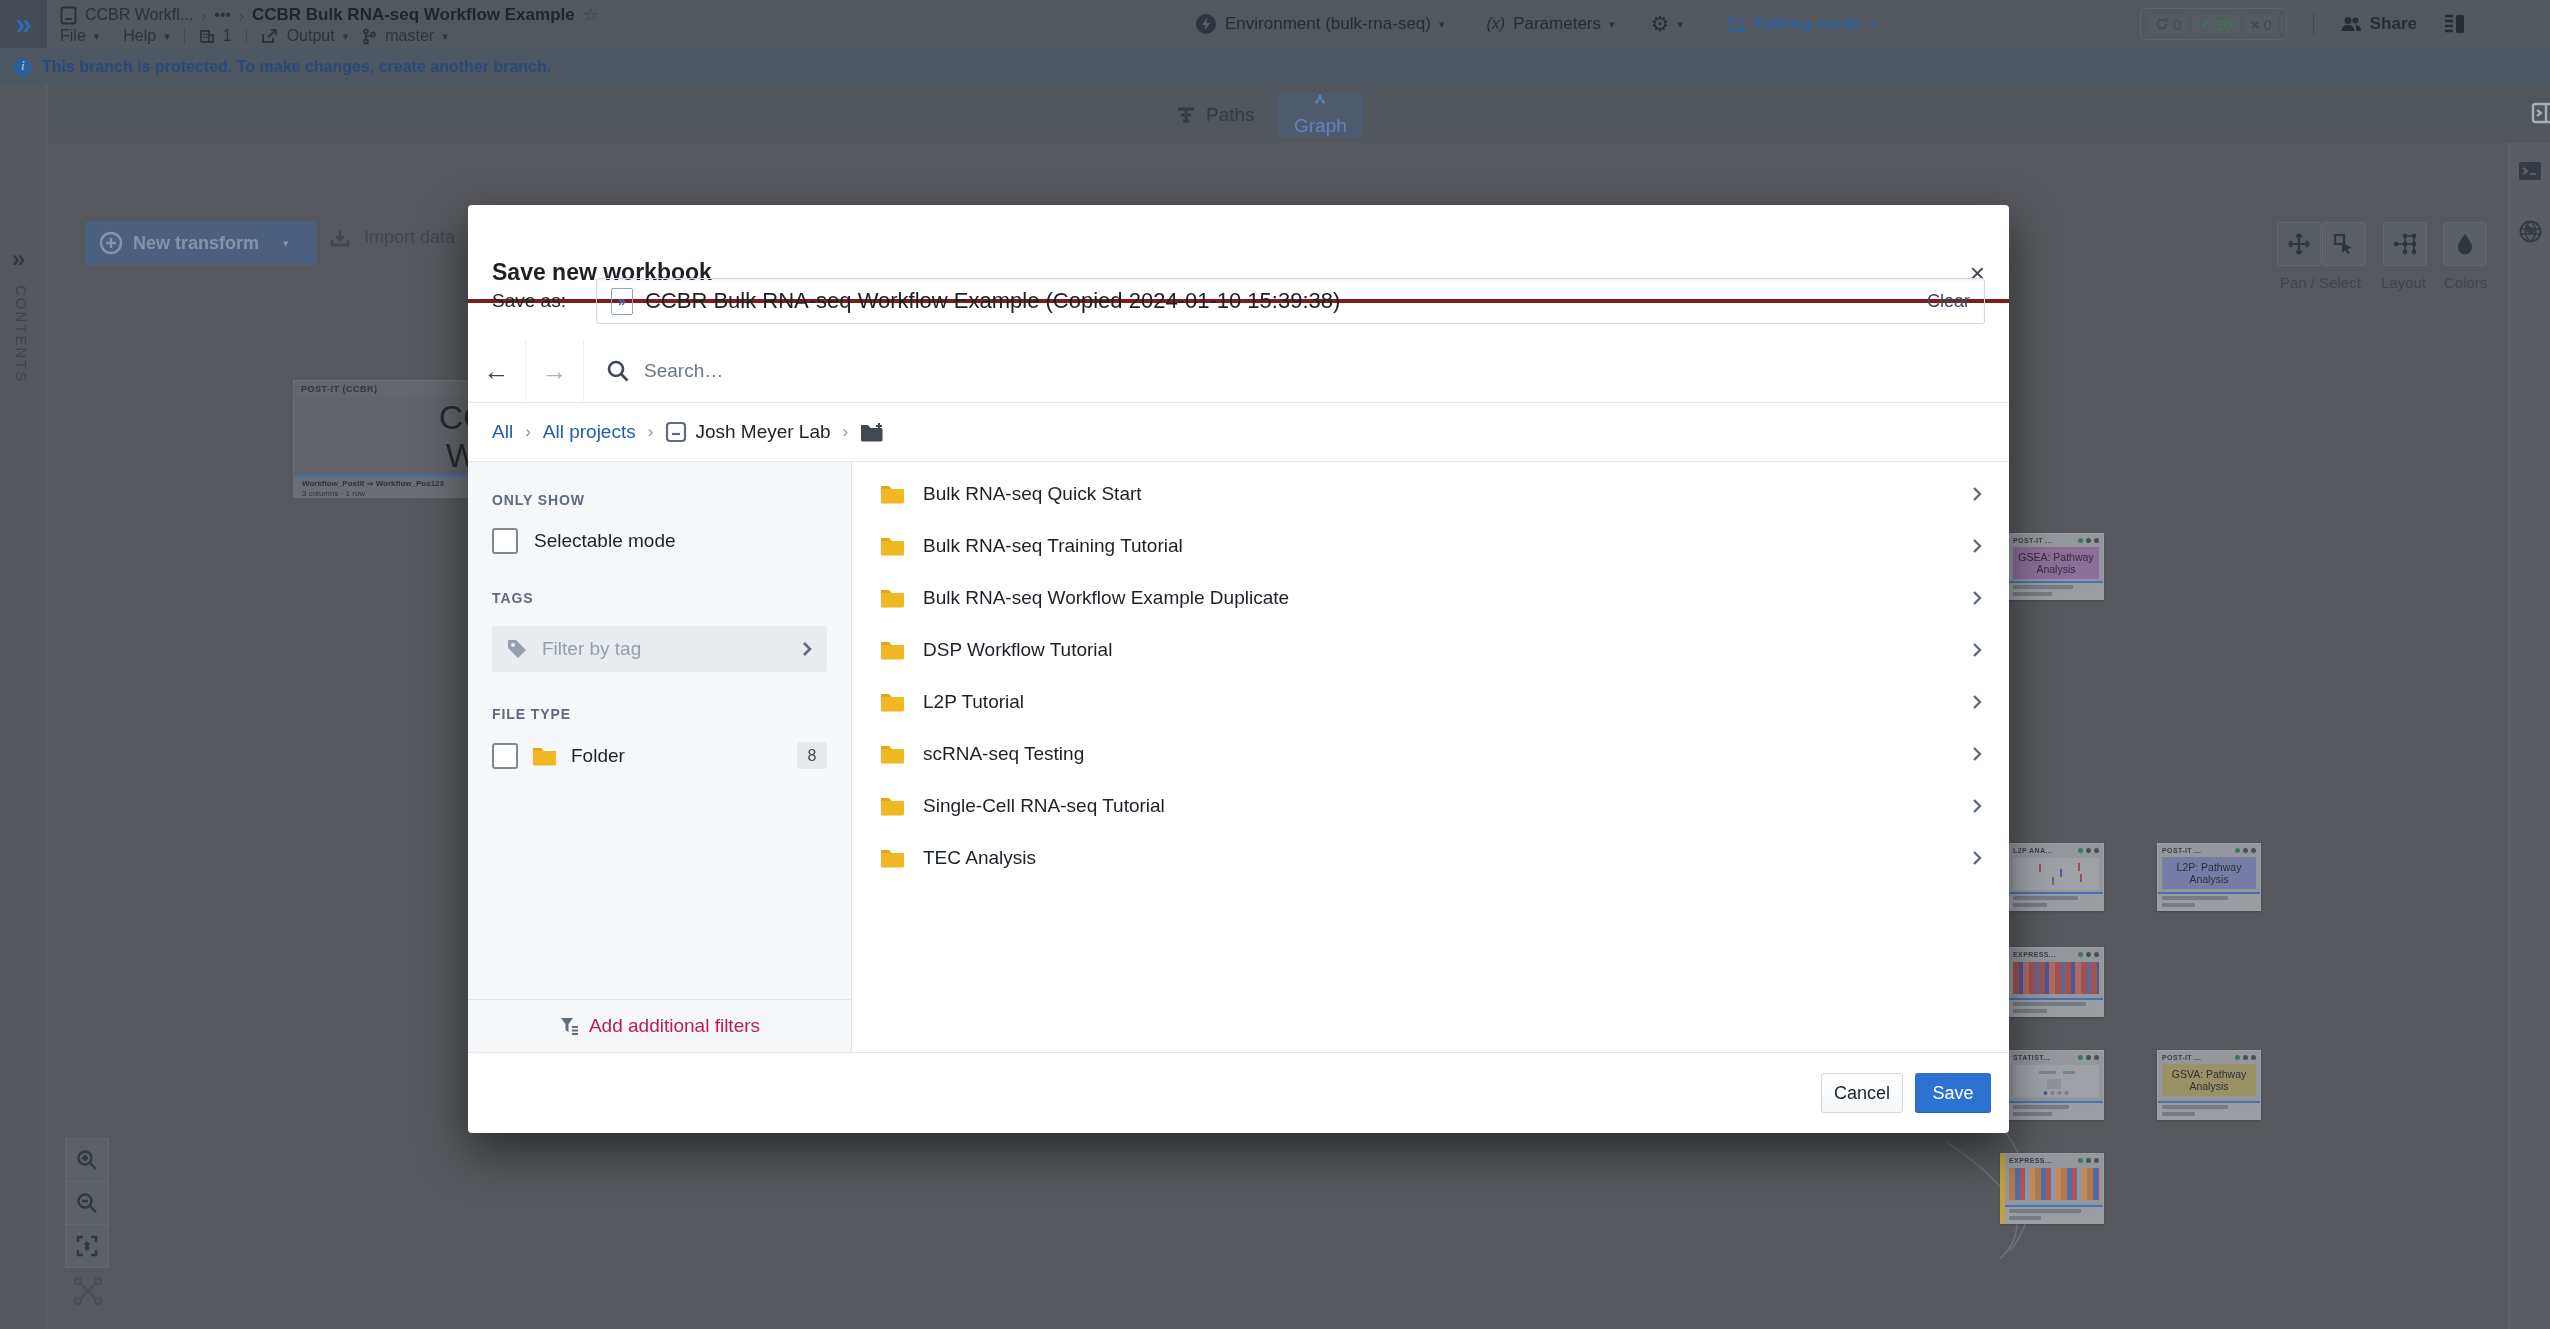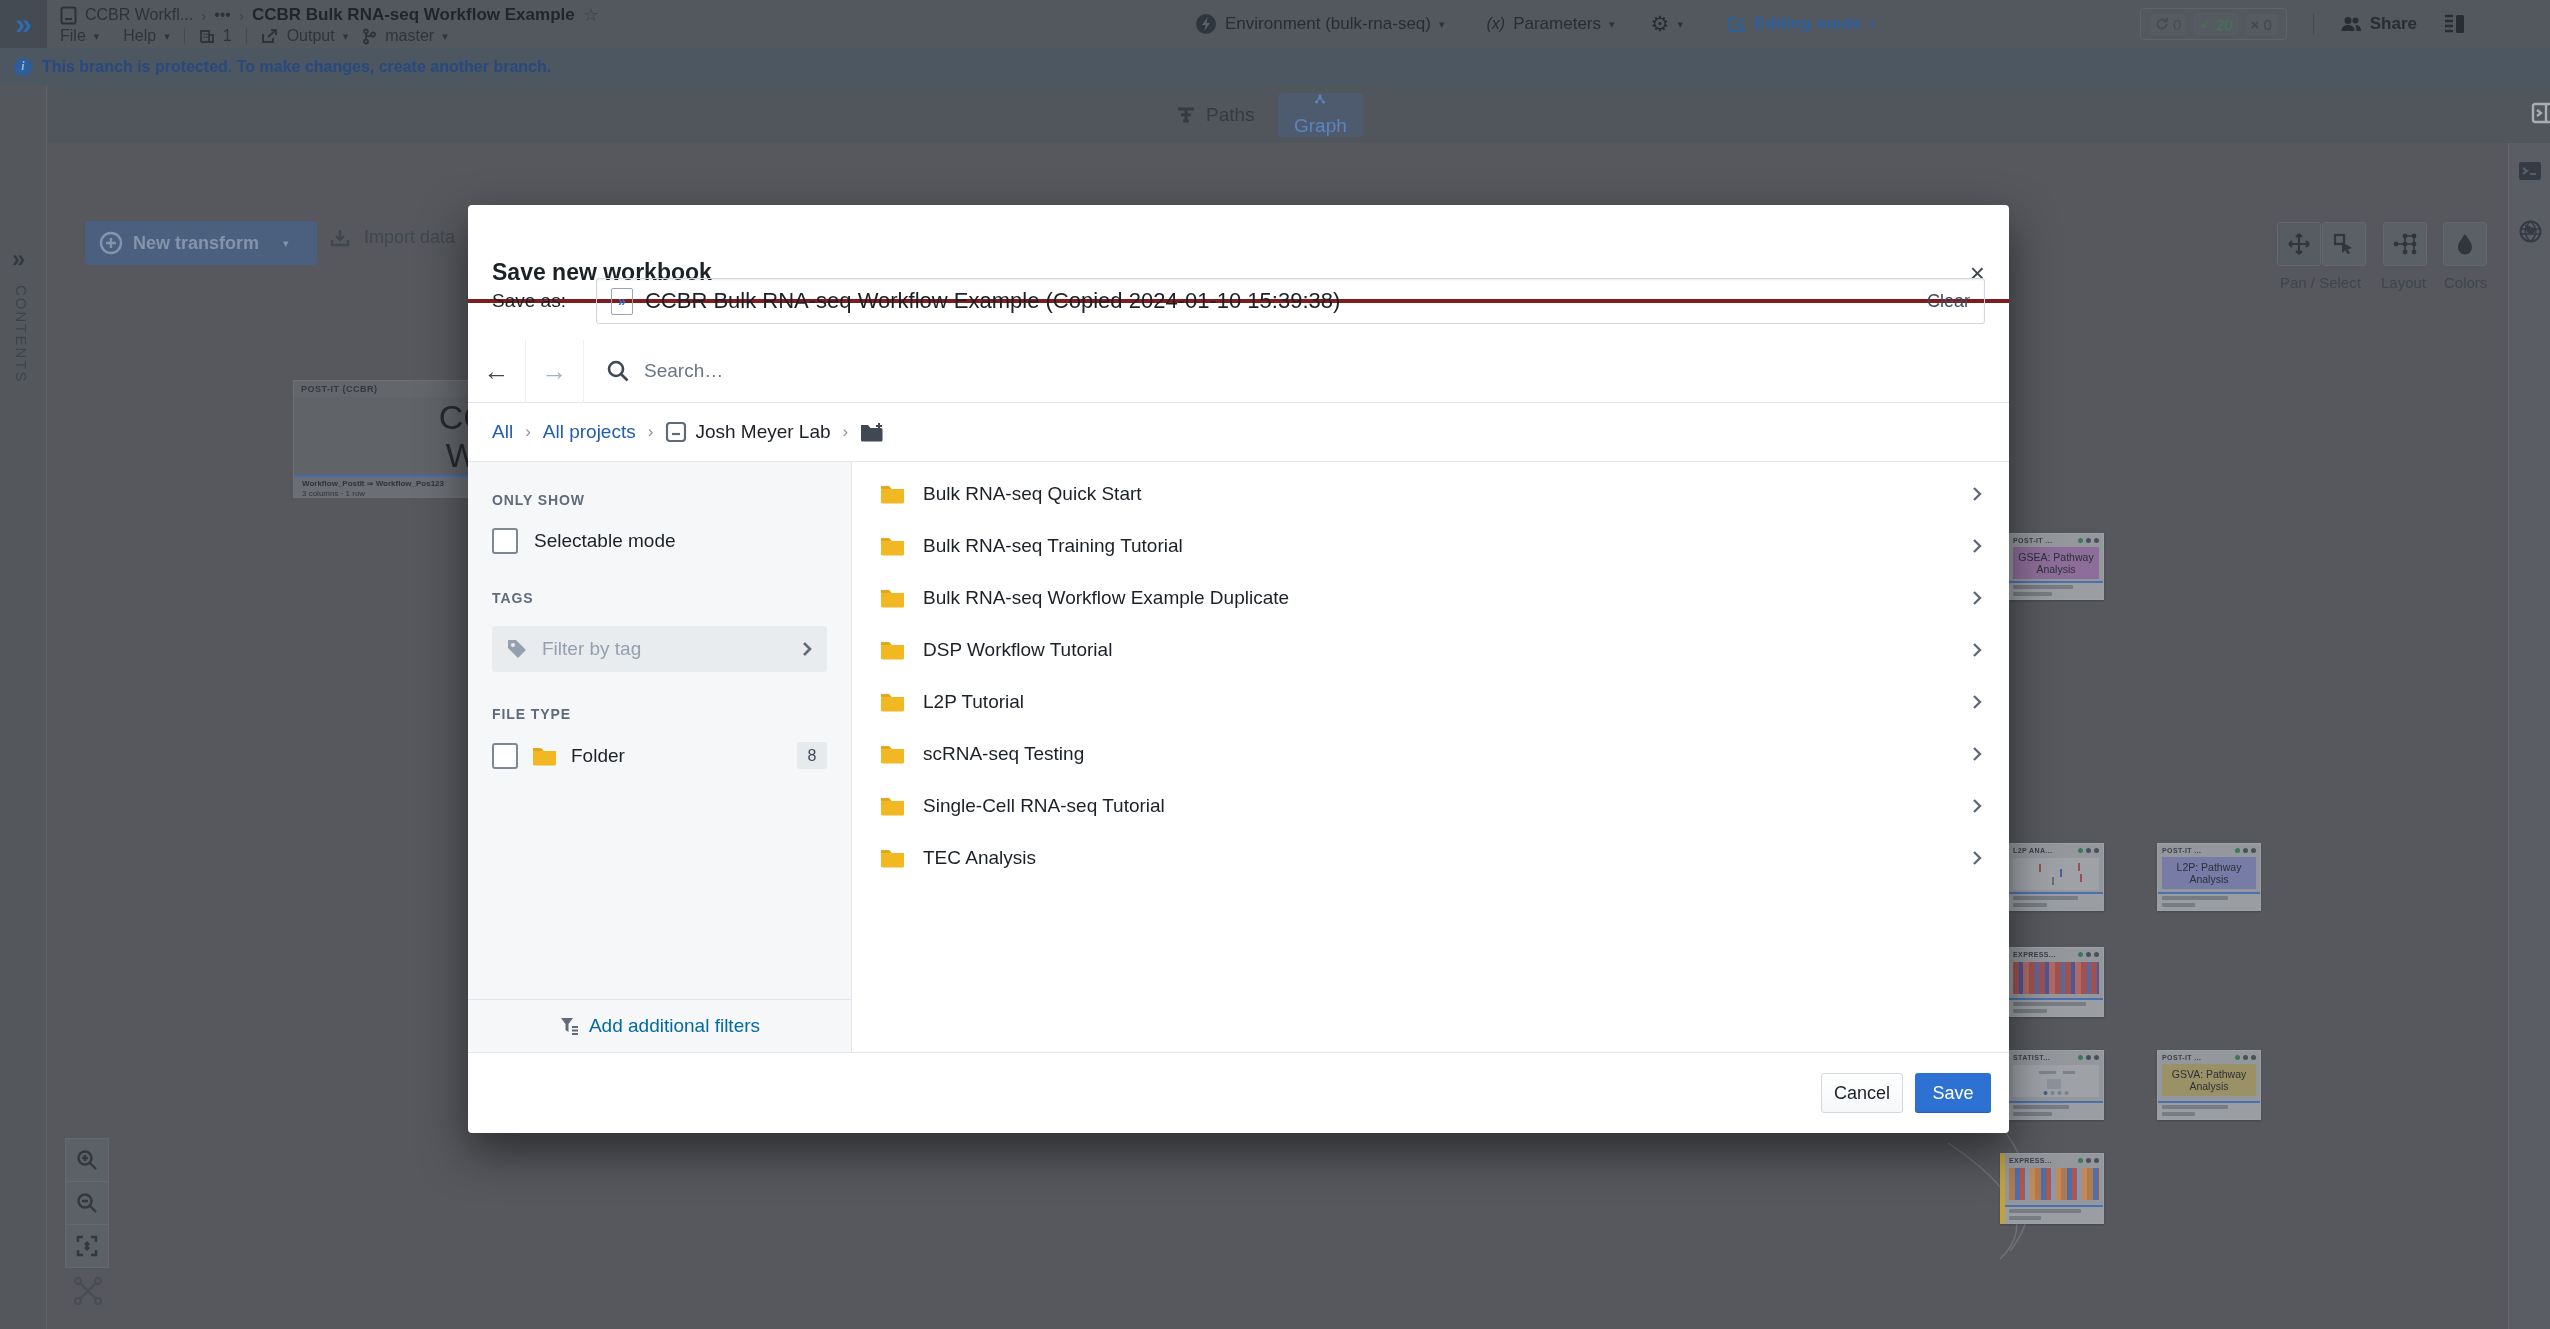--- a/index.html
+++ b/index.html
@@ -104,21 +104,21 @@
   .side-h { font-size:14px; font-weight:700; letter-spacing:.9px; color:#5f6b7c; margin-bottom:20px; }
   .chk-row { display:flex; align-items:center; gap:16px; margin-bottom:36px; }
   .chk { width:26px; height:26px; background:#fff; border:2px solid #7d8894; border-radius:3px; flex:none; }
   .chk-label { font-size:19px; }
   .tag-pill { height:46px; background:#e9ecef; border-radius:3px; display:flex; align-items:center; gap:14px; padding:0 14px; margin-bottom:34px; color:#94a0ad; }
   .tag-pill .lbl { font-size:19px; }
   .tag-pill .pchev { margin-left:auto; color:#5f6b7c; }
   .ft-row { display:flex; align-items:center; gap:14px; }
   .ft-row .name { font-size:19px; }
   .badge { margin-left:auto; min-width:30px; height:27px; background:#e7eaed; border-radius:3px; display:flex; align-items:center; justify-content:center; font-size:16px; color:#404854; padding:0 7px; }
-  .side-bottom { position:absolute; left:0; right:0; bottom:0; height:53px; border-top:1px solid #e2e6ea; display:flex; align-items:center; justify-content:center; gap:10px; color:#0369a1; font-size:19px; }
+  .side-bottom { position:absolute; left:0; right:0; bottom:0; height:53px; border-top:1px solid #e2e6ea; display:flex; align-items:center; justify-content:center; gap:10px; color:#be185d; font-size:19px; }
   .m-list { flex:1; padding-top:6px; }
   .f-row { height:52px; display:flex; align-items:center; gap:18px; padding:0 26px 0 28px; }
   .f-row .fname { font-size:19px; }
   .f-row .rchev { margin-left:auto; color:#5f6b7c; }
   .m-footer { position:absolute; left:0; right:0; bottom:0; height:81px; border-top:1px solid #e2e6ea; display:flex; align-items:center; justify-content:flex-end; gap:12px; padding:0 18px; }
   .btn { height:40px; border-radius:3px; display:flex; align-items:center; justify-content:center; font-size:18px; }
   .btn-cancel { width:82px; background:linear-gradient(#ffffff,#f5f7f9); border:1px solid #d3d8de; color:#1c2127; }
   .btn-save { width:76px; background:#2d72d2; color:#ffffff; box-shadow:inset 0 -1px 1px rgba(16,22,26,.2); }
 </style>
 </head>

